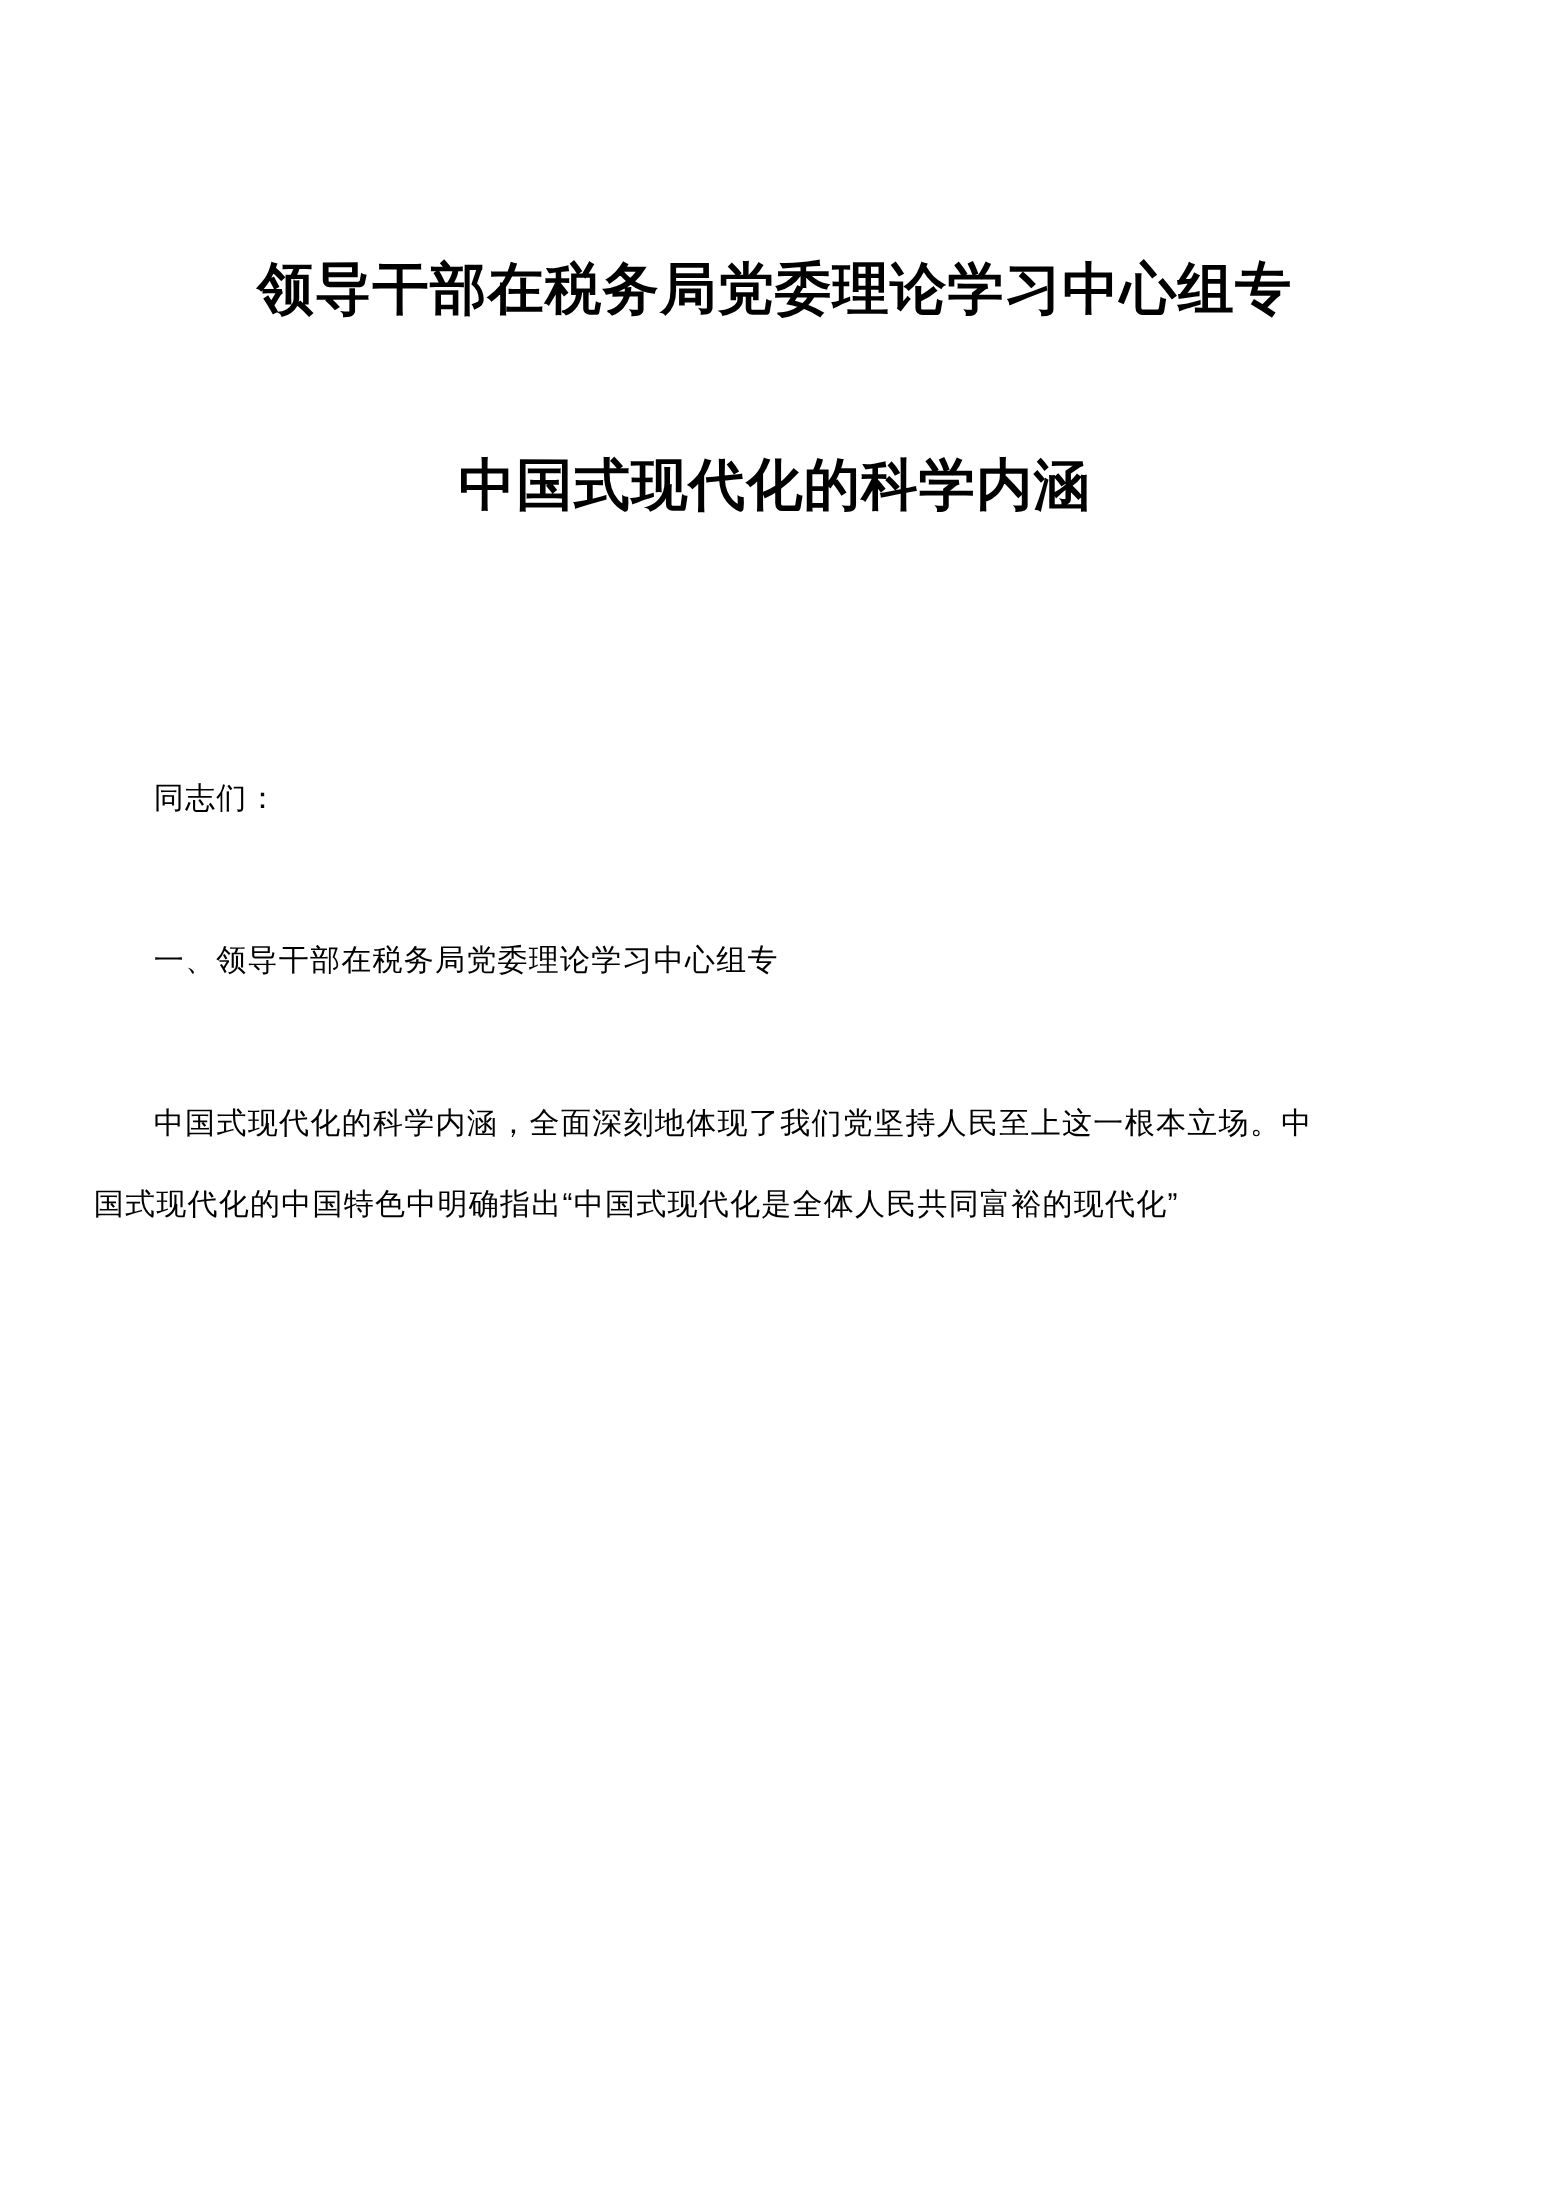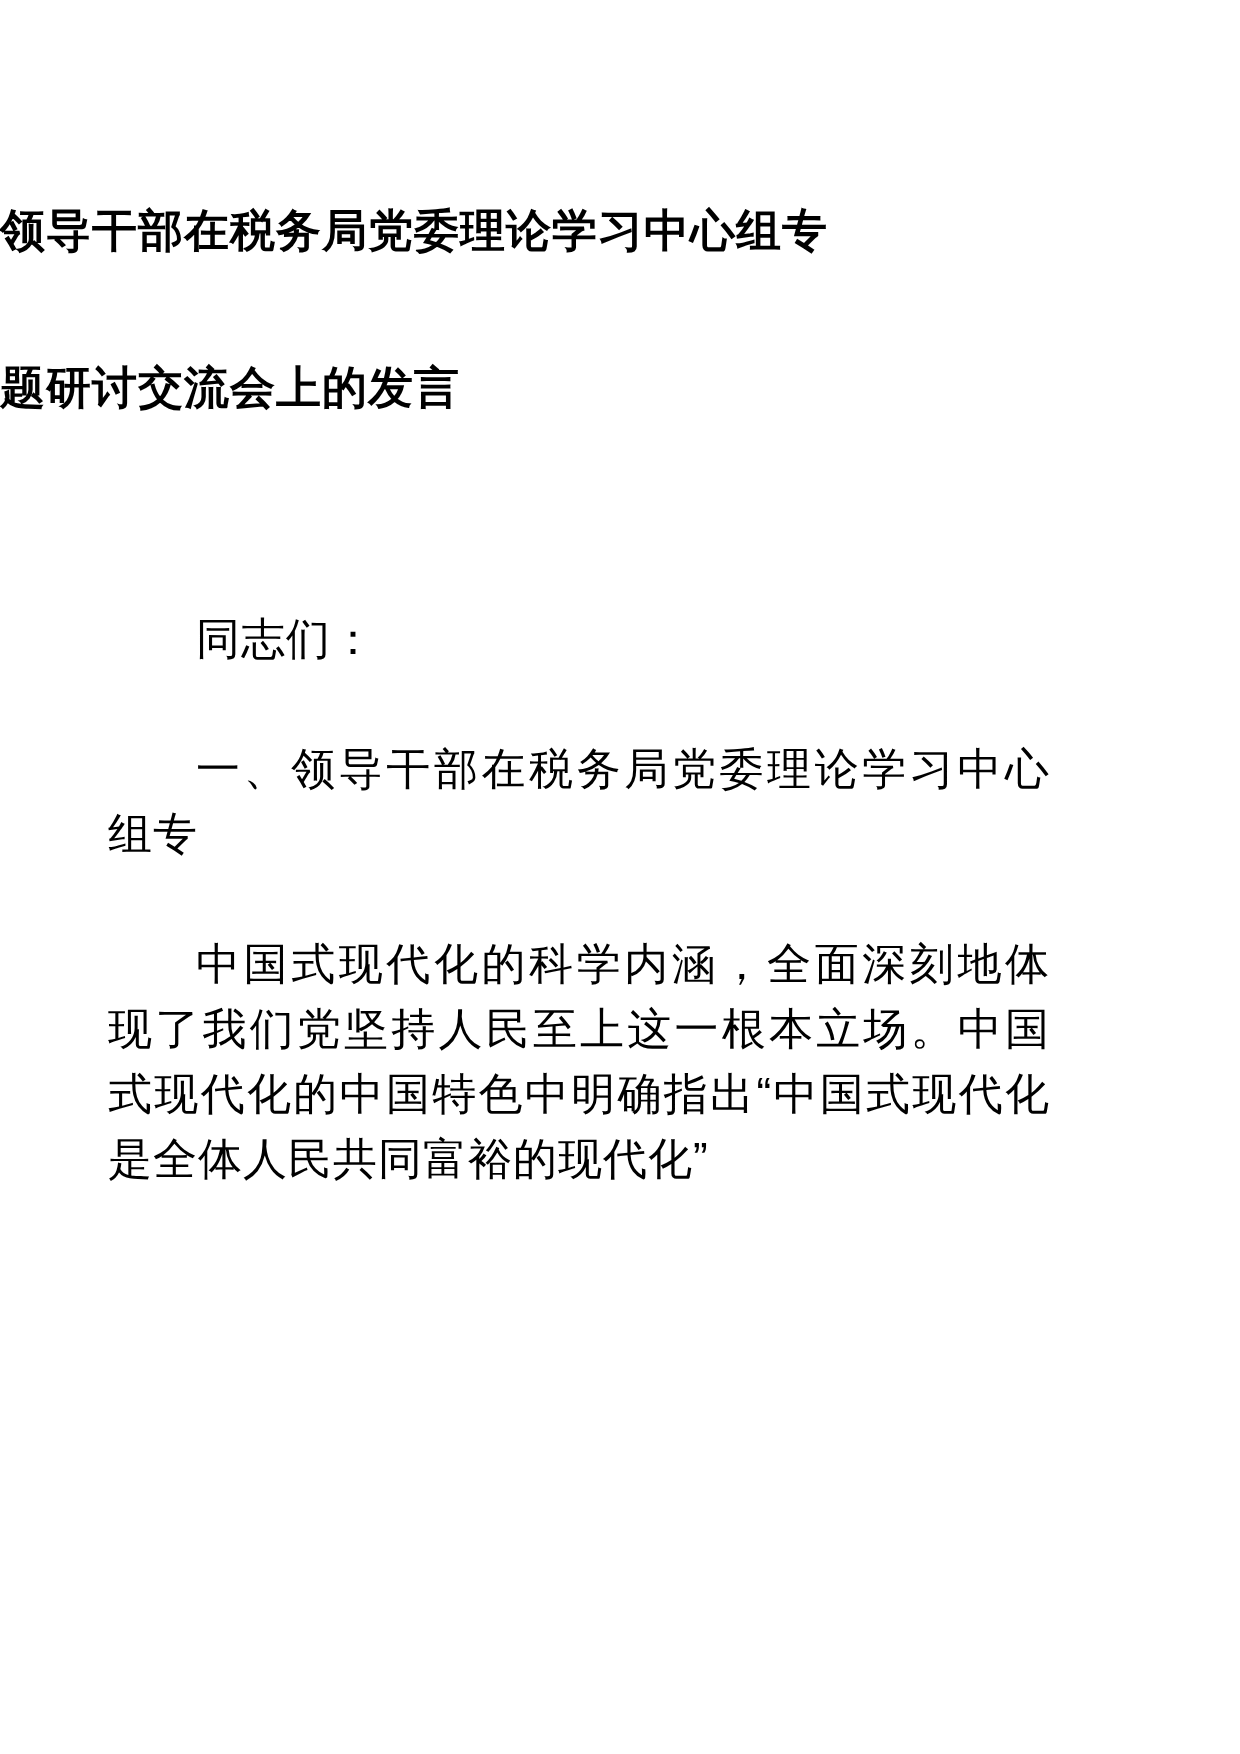--- a/index.html
+++ b/index.html
@@ -12,35 +12,36 @@
     width: 1240px;
     height: 1754px;
     background: #ffffff;
     color: #000000;
     font-family: "Liberation Sans", sans-serif;
     overflow: hidden;
     box-sizing: border-box;
   }
   .doc-title {
     padding-top: 152px;
+    text-align: center;
     font-size: 45px;
     font-weight: 800;
     letter-spacing: 1px;
     color: #000000;
   }
   .doc-title .title-line {
     line-height: 157px;
     height: 157px;
     white-space: nowrap;
   }
   .doc-body {
     margin-top: 140px;
-    padding-left: 108px;
+    padding-left: 75px;
     padding-right: 190px;
-    font-size: 44px;
+    font-size: 24px;
     font-weight: 400;
     letter-spacing: 1px;
     color: #000000;
   }
   .doc-body p {
     margin: 0 0 65px 0;
     line-height: 65px;
     text-align: justify;
     text-justify: inter-ideograph;
   }
@@ -54,21 +55,21 @@
     text-indent: 2em;
   }
 </style>
 </head>
 <body>
 
 <div class="page">
 
   <div class="doc-title">
     <div class="title-line">领导干部在税务局党委理论学习中心组专</div>
-    <div class="title-line">题研讨交流会上的发言</div>
+    <div class="title-line">中国式现代化的科学内涵</div>
   </div>
 
   <div class="doc-body">
     <p class="salutation">同志们：</p>
 
 
     <p class="section-heading">一、领导干部在税务局党委理论学习中心组专</p>
 
     <p class="indent">中国式现代化的科学内涵，全面深刻地体现了我们党坚持人民至上这一根本立场。中国式现代化的中国特色中明确指出“中国式现代化是全体人民共同富裕的现代化”</p>
   </div>

